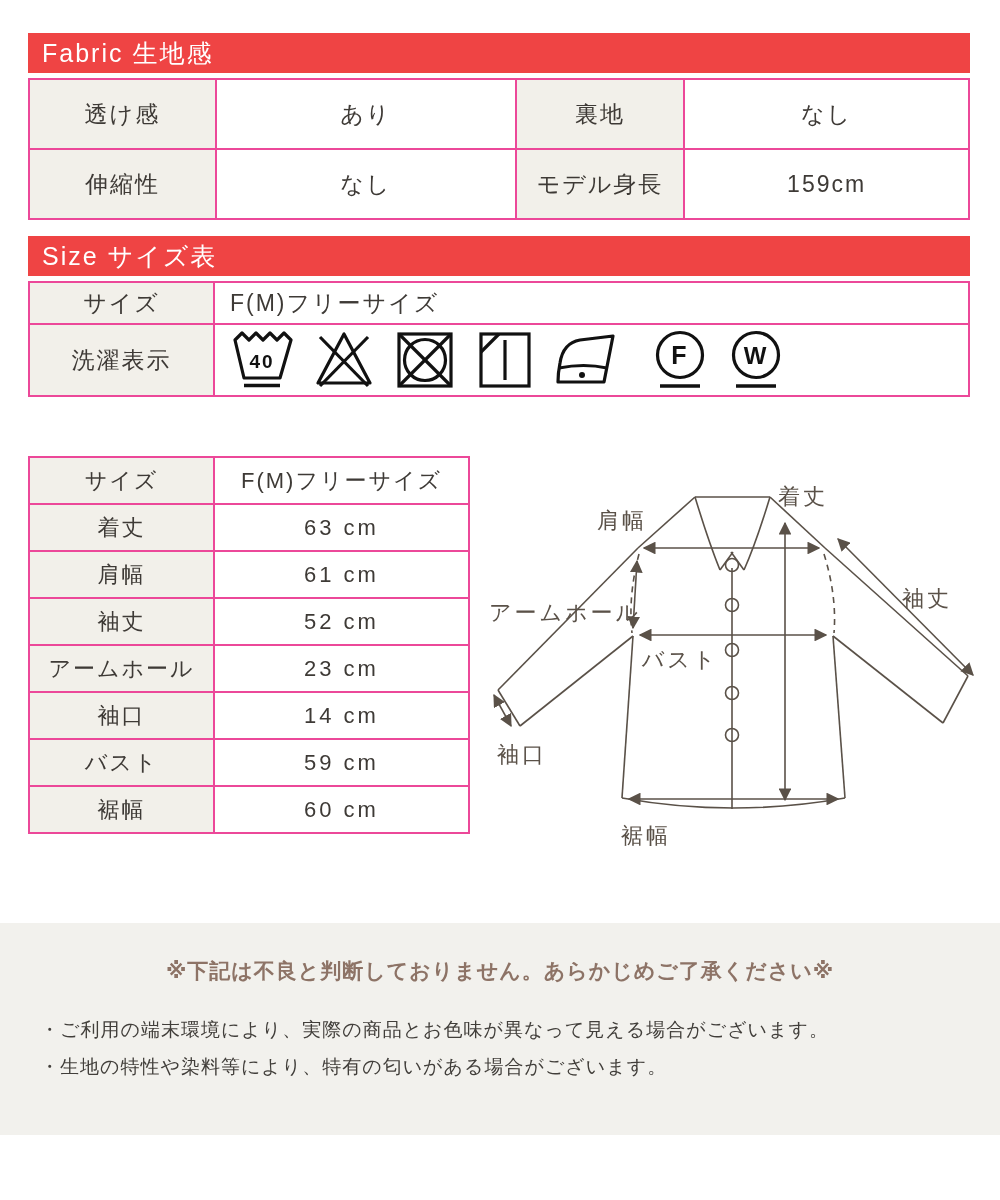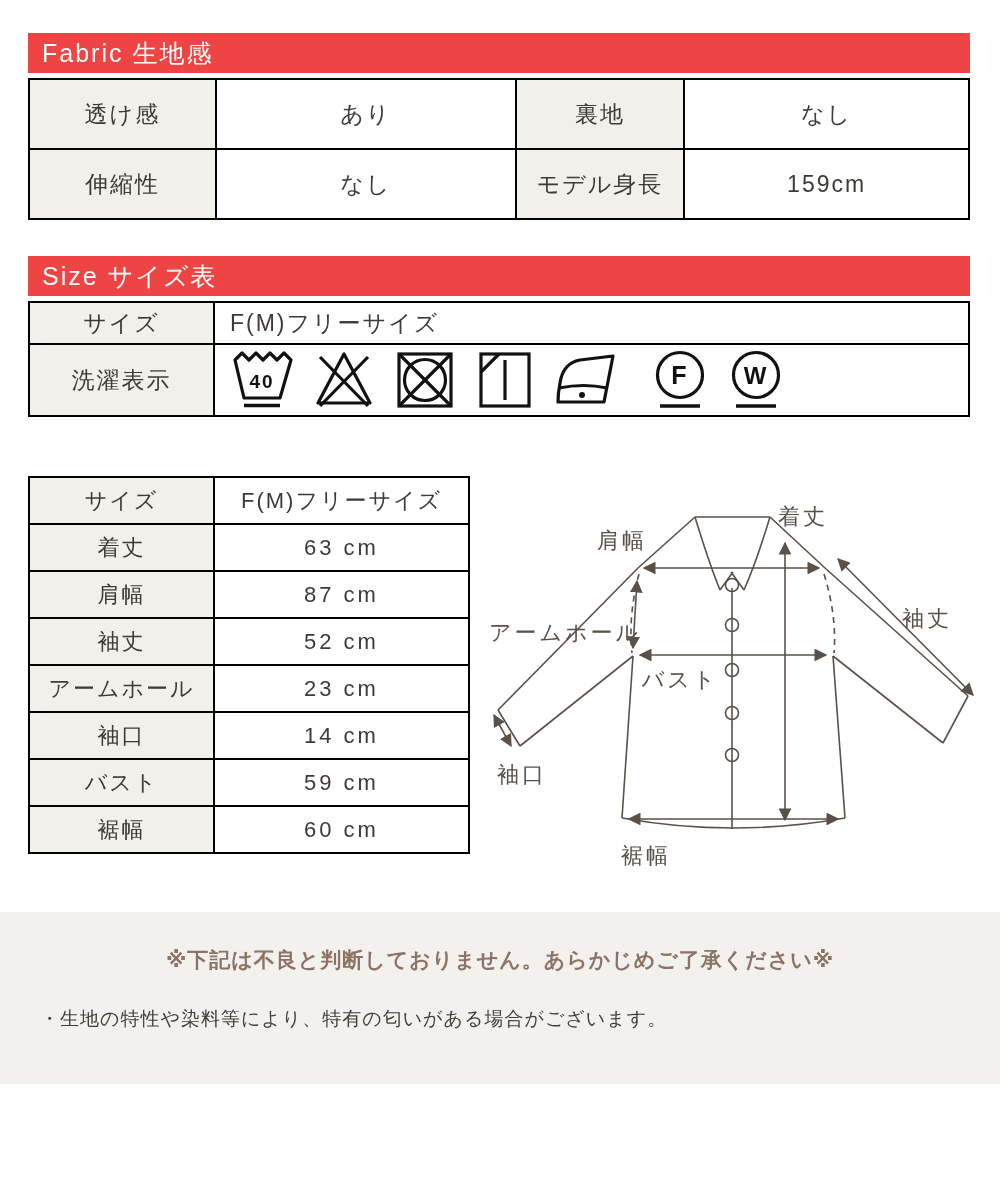--- a/index.html
+++ b/index.html
@@ -10,25 +10,25 @@
     font-family:"Liberation Sans","DejaVu Sans",sans-serif;
     color:#3e3a36;
   }
   .section-header {
     margin:0 0 0 28px; width:942px; height:40px;
     background:#ef4444; color:#ffffff;
     font-size:25px; letter-spacing:2px;
     line-height:40px; padding-left:14px;
   }
   .hdr-fabric { margin-top:33px; }
-  .hdr-size   { margin-top:36px; }
+  .hdr-size   { margin-top:16px; }
 
   table { border-collapse:collapse; margin:5px 0 0 28px; table-layout:fixed; }
   td {
-    border:2px solid #000000;
+    border:2px solid #ec4899;
     font-size:23px; letter-spacing:2px;
     text-align:center; vertical-align:middle;
     color:#3e3a36; background:#ffffff;
     padding:0;
   }
   td.lbl { background:#f2f0ea; }
 
   .tbl1 { width:942px; }
   .tbl1 td { height:70px; }
   .tbl1 .c1 { width:185px; } .tbl1 .c2 { width:297px; }
@@ -48,21 +48,21 @@
   .tbl3 .c1 { width:185px; }
   .tbl3 td.num { letter-spacing:3px; }
 
   .diagram-svg { margin:12px 0 0 10px; }
   .diagram-svg text {
     font-size:22px; letter-spacing:3px; fill:#5a5148;
     font-family:"Liberation Sans","DejaVu Sans",sans-serif;
   }
 
   .footer {
-    margin-top:24px; width:1000px; height:172px;
+    margin-top:55px; width:1000px; height:212px;
     background:#f2f1ed; padding-top:34px;
   }
   .footer-heading {
     text-align:center; color:#8d7366; font-weight:bold;
     font-size:21px; letter-spacing:1px;
   }
   .footer-notes { padding:26px 0 0 40px; }
   .footer-notes .note {
     font-size:19px; line-height:37px; letter-spacing:1px; color:#413e3a;
   }
@@ -161,21 +161,21 @@
         <tr>
       <td class="lbl c1">サイズ</td>
       <td>F(M)フリーサイズ</td>
     </tr>
     <tr>
       <td class="lbl c1">着丈</td>
       <td class="num">63 cm</td>
     </tr>
     <tr>
       <td class="lbl c1">肩幅</td>
-      <td class="num">87 cm</td>
+      <td class="num">61 cm</td>
     </tr>
     <tr>
       <td class="lbl c1">袖丈</td>
       <td class="num">52 cm</td>
     </tr>
     <tr>
       <td class="lbl c1">アームホール</td>
       <td class="num">23 cm</td>
     </tr>
     <tr>
@@ -247,15 +247,16 @@
     <text x="447" y="138" text-anchor="middle">袖丈</text>
     <text x="200" y="199" text-anchor="middle">バスト</text>
     <text x="42" y="294" text-anchor="middle">袖口</text>
     <text x="166" y="375" text-anchor="middle">裾幅</text>
   </svg>
 </div>
 
 <div class="footer">
   <div class="footer-heading">※下記は不良と判断しておりません。あらかじめご了承ください※</div>
   <div class="footer-notes">
+    <div class="note">・ご利用の端末環境により、実際の商品とお色味が異なって見える場合がございます。</div>
     <div class="note">・生地の特性や染料等により、特有の匂いがある場合がございます。</div>
   </div>
 </div>
 
 </body></html>

